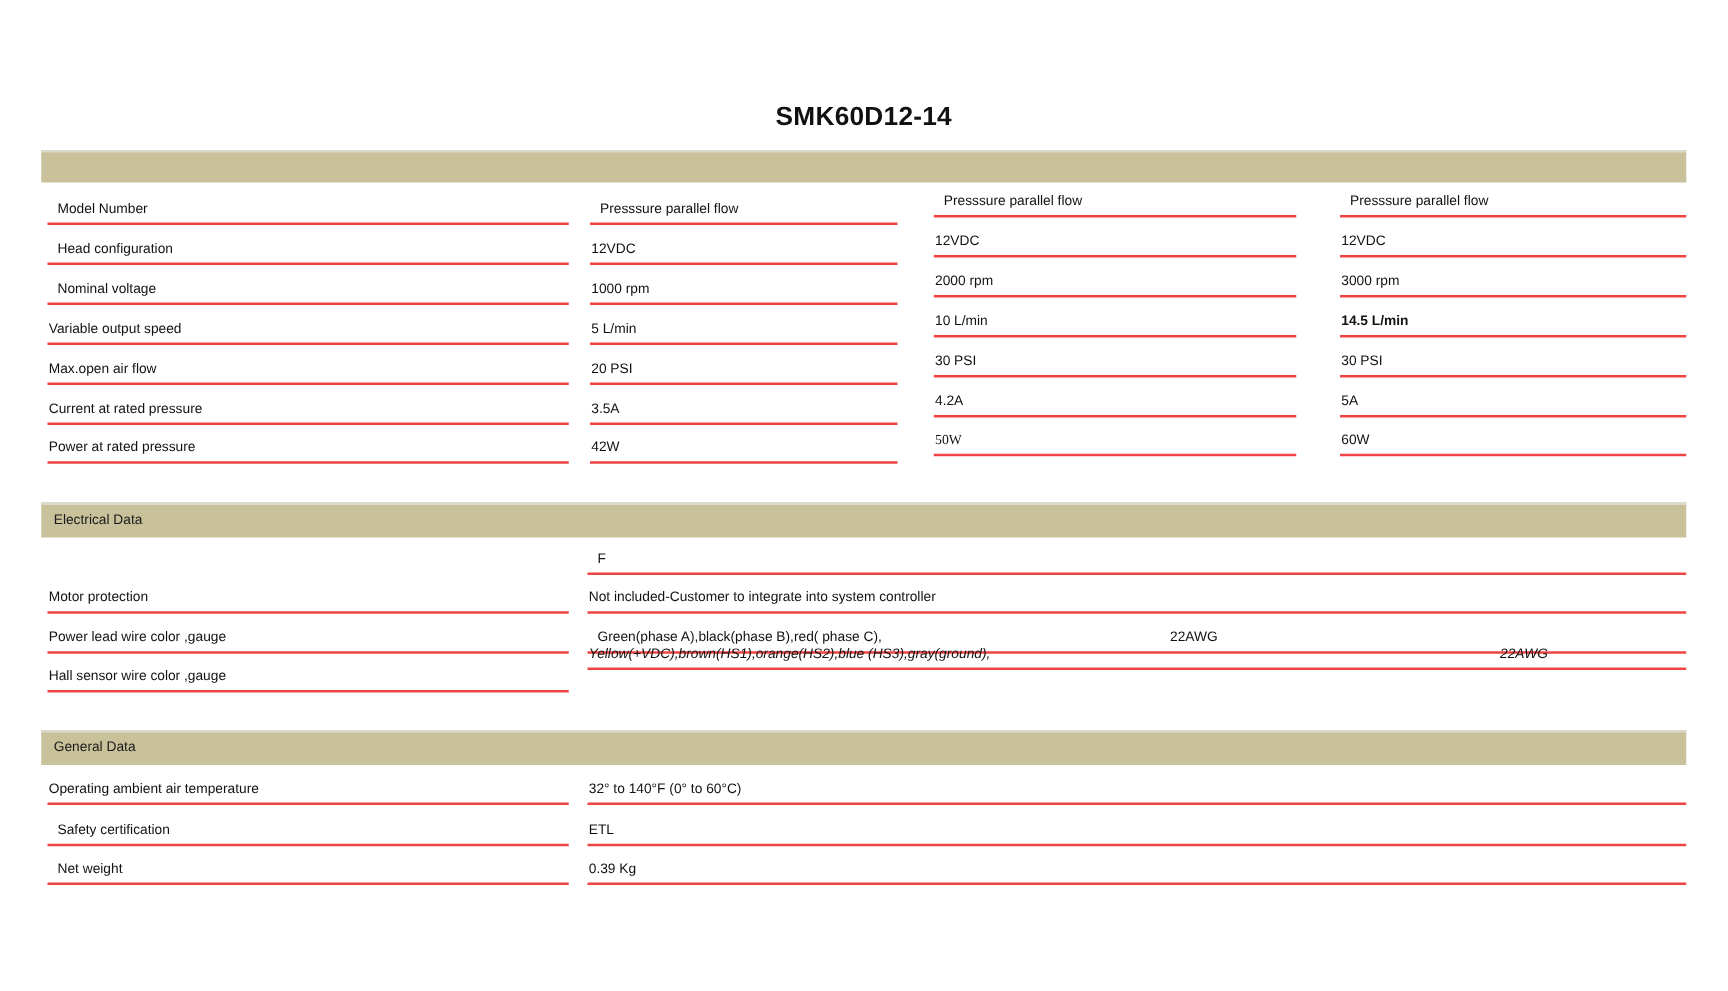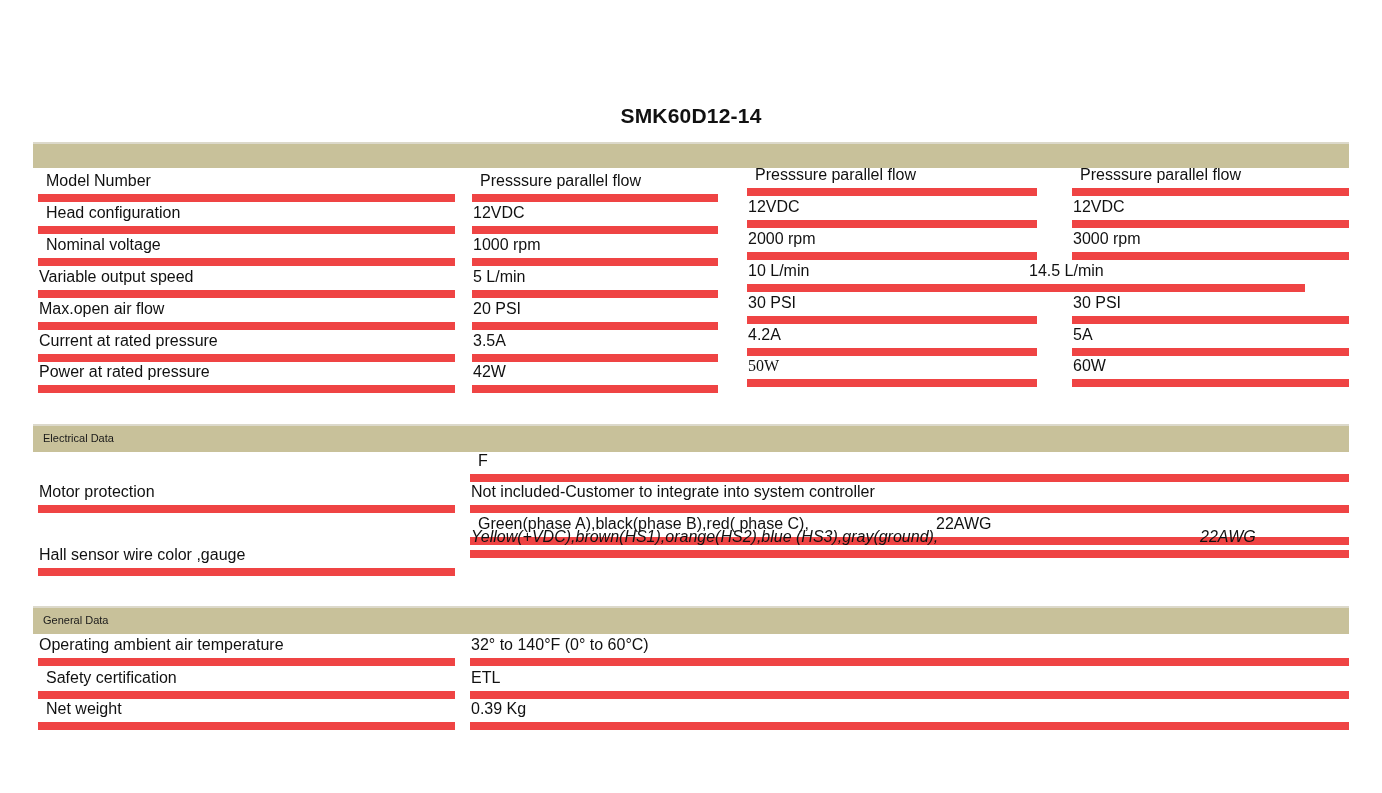--- a/index.html
+++ b/index.html
@@ -12,21 +12,20 @@
     height: 793px;
     position: relative;
     font-family: "Liberation Sans", sans-serif;
     color: #000000;
     overflow: hidden;
   }
 
   .page {
     position: absolute;
     inset: 0;
-    margin-top: 22px;
   }
 
   
   .doc-title {
     position: absolute;
     left: 0;
     top: 82px;
     width: 1382px;
     text-align: center;
     font-size: 21px;
@@ -46,22 +45,22 @@
     position: absolute;
     font-size: 11px;
     color: #1a1a1a;
     white-space: nowrap;
   }
 
   
   .cell {
     position: absolute;
     box-sizing: border-box;
-    border-bottom: 8px solid #ef4444;
-    font-size: 16px;
+    border-bottom: 2px solid #ef4444;
+    font-size: 11px;
     line-height: 1;
     white-space: nowrap;
     color: #111;
   }
   .cell > span {
     position: absolute;
     bottom: 5px;
     white-space: nowrap;
   }
   .cell .txt-indent { left: 8px; }
@@ -153,39 +152,42 @@
 
   <div class="cell" style="left:1072px; top:146px; width:277px; height:28px;">
       <span class="txt-indent">Presssure parallel flow</span>
     </div>
   <div class="cell" style="left:1072px; top:177px; width:277px; height:29px;">
       <span class="txt-flush">12VDC</span>
     </div>
   <div class="cell" style="left:1072px; top:209px; width:277px; height:29px;">
       <span class="txt-flush">3000 rpm</span>
     </div>
-  <div class="cell" style="left:1028px; top:241px; width:277px; height:29px;">
+  <div class="cell" style="left:1072px; top:241px; width:277px; height:29px;font-weight:bold;">
       <span class="txt-flush">14.5 L/min</span>
     </div>
   <div class="cell" style="left:1072px; top:273px; width:277px; height:29px;">
       <span class="txt-flush">30 PSI</span>
     </div>
   <div class="cell" style="left:1072px; top:305px; width:277px; height:29px;">
       <span class="txt-flush">5A</span>
     </div>
   <div class="cell" style="left:1072px; top:336px; width:277px; height:29px;">
       <span class="txt-flush">60W</span>
     </div>
 
   <div class="band" style="left:33px; top:402px; width:1316px; height:28px;">
     <span class="band-label" style="left:10px; top:6px;">Electrical Data</span>
   </div>
 
   <div class="cell" style="left:38px; top:462px; width:417px; height:29px;text-align:right;">
       <span class="txt-flush">Motor protection</span>
+    </div>
+  <div class="cell" style="left:38px; top:494px; width:417px; height:29px;">
+      <span class="txt-flush">Power lead wire color ,gauge</span>
     </div>
   <div class="cell" style="left:38px; top:525px; width:417px; height:29px;">
       <span class="txt-flush">Hall sensor wire color ,gauge</span>
     </div>
 
   <div class="cell" style="left:470px; top:432px; width:879px; height:28px;">
       <span class="txt-indent">F</span>
     </div>
   <div class="cell" style="left:470px; top:462px; width:879px; height:29px;">
       <span class="txt-flush">Not included-Customer to integrate into system controller</span>

